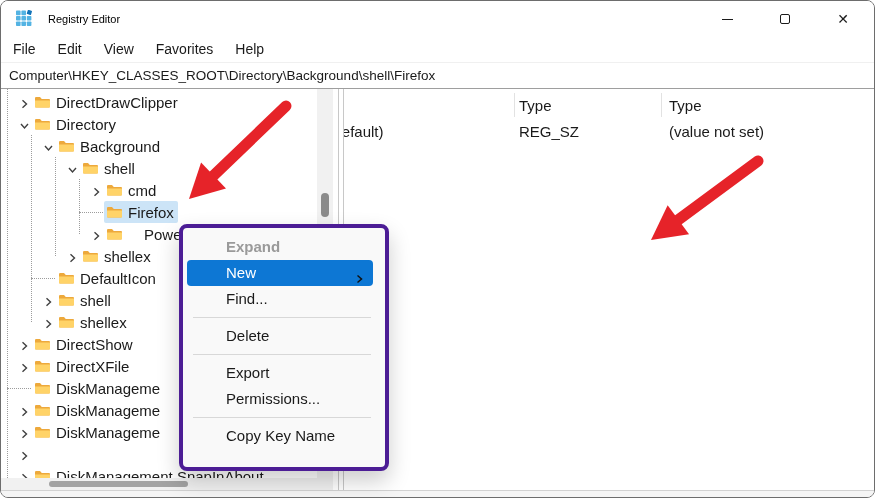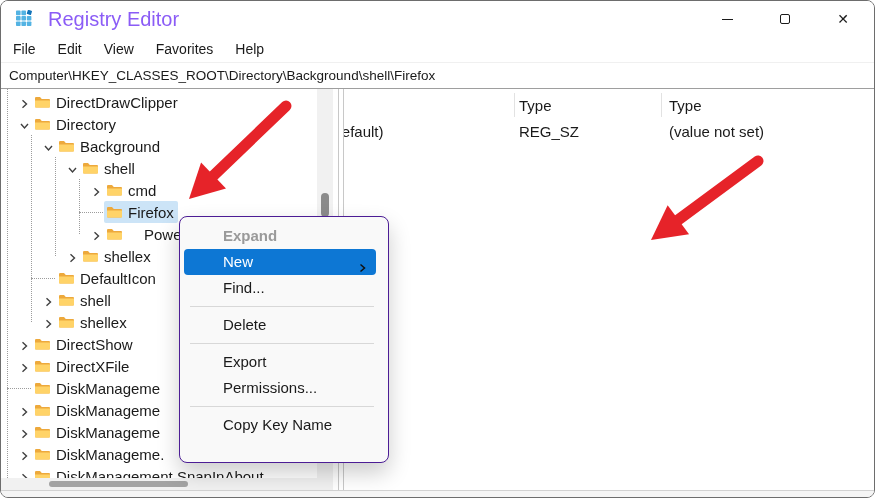--- a/index.html
+++ b/index.html
@@ -3,21 +3,21 @@
 <meta charset="utf-8">
 <style>
   html,body{margin:0;padding:0;background:#ffffff;}
   *{box-sizing:border-box;font-family:"Liberation Sans","DejaVu Sans",sans-serif;}
   #stage{position:relative;width:875px;height:498px;background:#fff;overflow:hidden;}
   #window{position:absolute;inset:0;border:1px solid #6d6d6d;border-radius:8px;overflow:hidden;background:#fff;}
 
   
   .titlebar{position:absolute;left:0;top:0;width:100%;height:36px;background:#fff;}
   .app-icon{position:absolute;left:14px;top:9px;width:18px;height:18px;}
-  .title-text{position:absolute;left:47px;top:0;height:36px;line-height:36px;font-size:20px;color:#8b5cf6;}
+  .title-text{position:absolute;left:47px;top:0;height:36px;line-height:36px;font-size:11px;color:#000000;}
   .caption-btns{position:absolute;right:2px;top:0;height:36px;display:flex;}
   .cap-btn{width:58px;height:36px;display:flex;align-items:center;justify-content:center;color:#1b1b1b;}
   .glyph-min{width:11px;height:1px;background:#1b1b1b;}
   .glyph-max{width:10px;height:10px;border:1.2px solid #1b1b1b;border-radius:2px;}
   .glyph-close{font-size:14px;line-height:14px;}
 
   
   .menubar{position:absolute;left:0;top:36px;width:100%;height:26px;background:#fff;display:flex;align-items:center;padding-left:1px;border-bottom:1px solid #f0f0f0;}
   .menu-item{padding:0 11px;font-size:14px;color:#1a1a1a;height:26px;line-height:25px;}
   .addressbar{position:absolute;left:0;top:63px;width:100%;height:25px;background:#fff;border-bottom:1px solid #9e9e9e;}
@@ -38,22 +38,22 @@
   .hsb-track{position:absolute;left:0;top:389px;width:332px;height:12px;background:#f1f1f1;}
   .hsb-thumb{position:absolute;left:48px;top:3px;width:139px;height:6px;background:#a3a3a3;border-radius:3px;}
   .splitter{position:absolute;left:337px;top:0;width:6px;height:401px;background:#fff;border-left:1px solid #c8c8c8;border-right:1px solid #c8c8c8;}
   .listpane{position:absolute;left:343px;top:0;width:531px;height:401px;background:#fff;overflow:hidden;}
   .col-sep{position:absolute;top:4px;height:24px;width:0;border-left:1px solid #e2e2e2;}
   .hdr-cell{position:absolute;top:8px;font-size:15px;color:#1a1a1a;}
   .list-cell{position:absolute;top:34px;font-size:15px;color:#1a1a1a;white-space:nowrap;}
   .footer{position:absolute;left:0;top:489px;width:100%;height:9px;background:#f5f5f5;border-top:1px solid #d2d2d2;}
 
   
-  .menu{position:absolute;background:#f9f9f9;border:1px solid #4c1d95;border-radius:8px;
-        box-shadow:0 10px 22px rgba(0,0,0,.20);padding:6px 8px 0 0;z-index:30;}
+  .menu{position:absolute;background:#f9f9f9;border:4px solid #4c1d95;border-radius:8px;
+        box-shadow:0 10px 22px rgba(0,0,0,.20);padding:6px 8px 0 0;z-index:30;margin-top:8px;}
   .ctx{left:178px;top:215px;width:210px;height:247px;}
   .sub{left:390px;top:242px;width:265px;height:199px;padding-top:3px;}
   .mi{position:relative;height:26px;line-height:26px;font-size:15px;color:#1a1a1a;padding-left:39px;margin:0 4px;border-radius:4px;white-space:nowrap;}
   .mi.disabled{color:#9a9a9a;font-weight:bold;}
   .mi.hl{color:#fff;}
   .mi .sub-arrow{position:absolute;right:9px;top:7px;}
   .msep{height:11px;position:relative;}
   .msep::after{content:"";position:absolute;left:10px;right:6px;top:5px;border-top:1px solid #d8d8d8;}
 
   
@@ -331,29 +331,20 @@
   <path d="M1 5.6 L16 5.6 L16 11.4 Q16 12.4 15 12.4 L2 12.4 Q1 12.4 1 11.4 Z" fill="#ffd368"></path>
                   </svg>
                 </span>
                 <span class="tree-label">DiskManageme</span>
               </span>
             </div>
             <div class="tree-row" style="top: 354px;">
               <span class="chev" style="left: 18px;"><svg width="11" height="12" viewBox="0 0 11 12">
                   <path d="M3.5 2.3 L7.5 6 L3.5 9.7" fill="none" stroke="#404040" stroke-width="1.4"></path>
                 </svg></span>
-              <span class="row-inner" style="left: 31px;">
-                <span style="display: inline-flex;">
-                  <svg width="17" height="14" viewBox="0 0 17 14" style="flex:none">
-  <path d="M1 3.1 Q1 2 2.1 2 L6 2 L7.8 3.9 L15 3.9 Q16 3.9 16 4.9 L16 11.4 Q16 12.4 15 12.4 L2 12.4 Q1 12.4 1 11.4 Z" fill="#eda93c"></path>
-  <path d="M1 5.6 L16 5.6 L16 11.4 Q16 12.4 15 12.4 L2 12.4 Q1 12.4 1 11.4 Z" fill="#ffd368"></path>
-                  </svg>
-                </span>
-                <span class="tree-label">DiskManageme.</span>
-              </span>
             </div>
             <div class="tree-row" style="top: 376px;">
               <span class="chev" style="left: 18px;"><svg width="11" height="12" viewBox="0 0 11 12">
                   <path d="M3.5 2.3 L7.5 6 L3.5 9.7" fill="none" stroke="#404040" stroke-width="1.4"></path>
                 </svg></span>
               <span class="row-inner" style="left: 31px; justify-content: space-between;">
                 <span style="display: inline-flex;">
                   <svg width="17" height="14" viewBox="0 0 17 14" style="flex:none">
   <path d="M1 3.1 Q1 2 2.1 2 L6 2 L7.8 3.9 L15 3.9 Q16 3.9 16 4.9 L16 11.4 Q16 12.4 15 12.4 L2 12.4 Q1 12.4 1 11.4 Z" fill="#eda93c"></path>
   <path d="M1 5.6 L16 5.6 L16 11.4 Q16 12.4 15 12.4 L2 12.4 Q1 12.4 1 11.4 Z" fill="#ffd368"></path>

